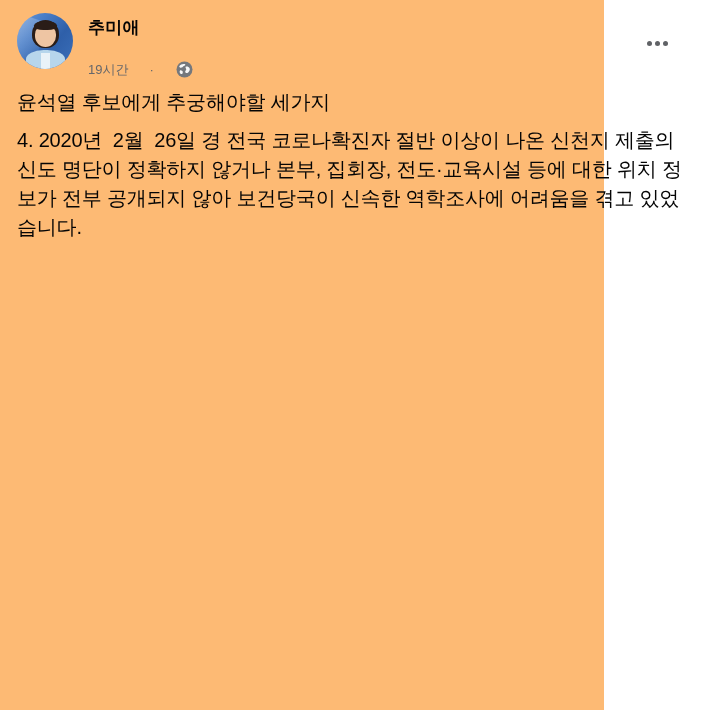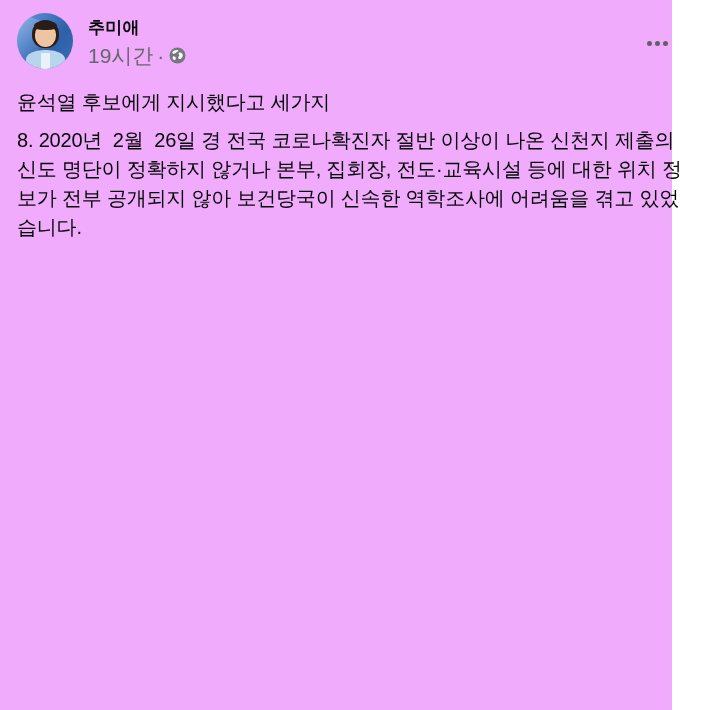--- a/index.html
+++ b/index.html
@@ -4,22 +4,22 @@
 <style>
   * { margin: 0; padding: 0; box-sizing: border-box; }
   html, body {
     width: 710px; height: 710px;
     background: #ffffff;
     font-family: "Liberation Sans", sans-serif;
     overflow: hidden;
   }
   .post {
     position: relative;
-    width: 672px; height: 710px;
-    background: #f0abfc;
+    width: 604px; height: 710px;
+    background: #fdba74;
   }
   
   .post-header {
     position: relative;
     padding: 13px 16px 0 17px;
     height: 72px;
   }
   .avatar {
     position: absolute;
     left: 17px; top: 13px;
@@ -65,23 +65,23 @@
     width: 9px; height: 16px;
     background: #e9f2f8;
   }
   .header-text { position: absolute; left: 88px; top: 17px; }
   .author-name {
     font-size: 17px; font-weight: 700; color: #050505;
     line-height: 22px; letter-spacing: 0.2px;
     cursor: pointer;
   }
   .post-meta {
-    margin-top: 7px;
-    display: flex; align-items: center; gap: 4px;
-    font-size: 21px; color: #65676b; line-height: 19px;
+    margin-top: 21px;
+    display: flex; align-items: center; gap: 21px;
+    font-size: 13px; color: #65676b; line-height: 19px;
   }
   .post-meta .timestamp { cursor: pointer; }
   .globe { display: inline-flex; margin-left: 1px; }
   .more-btn {
     position: absolute; left: 636px; top: 30px;
     width: 42px; height: 26px;
     display: flex; align-items: center; justify-content: center; gap: 3px;
     border-radius: 6px; cursor: pointer;
   }
   .more-btn .dot {
@@ -133,17 +133,17 @@
       </div>
     </div>
     <div class="more-btn" role="button" aria-label="more options">
       <span class="dot"></span>
       <span class="dot"></span>
       <span class="dot"></span>
     </div>
   </div>
 
   <div class="post-content">
-    <p>윤석열 후보에게 지시했다고 세가지</p>
-    <p>8. 2020년  2월  26일 경 전국 코로나확진자 절반 이상이 나온 신천지 제출의 신도 명단이 정확하지 않거나 본부, 집회장, 전도·교육시설 등에 대한 위치 정보가 전부 공개되지 않아 보건당국이 신속한 역학조사에 어려움을 겪고 있었습니다.</p>
+    <p>윤석열 후보에게 추궁해야할 세가지</p>
+    <p>4. 2020년  2월  26일 경 전국 코로나확진자 절반 이상이 나온 신천지 제출의 신도 명단이 정확하지 않거나 본부, 집회장, 전도·교육시설 등에 대한 위치 정보가 전부 공개되지 않아 보건당국이 신속한 역학조사에 어려움을 겪고 있었습니다.</p>
   </div>
 
 </div>
 
 </body></html>

